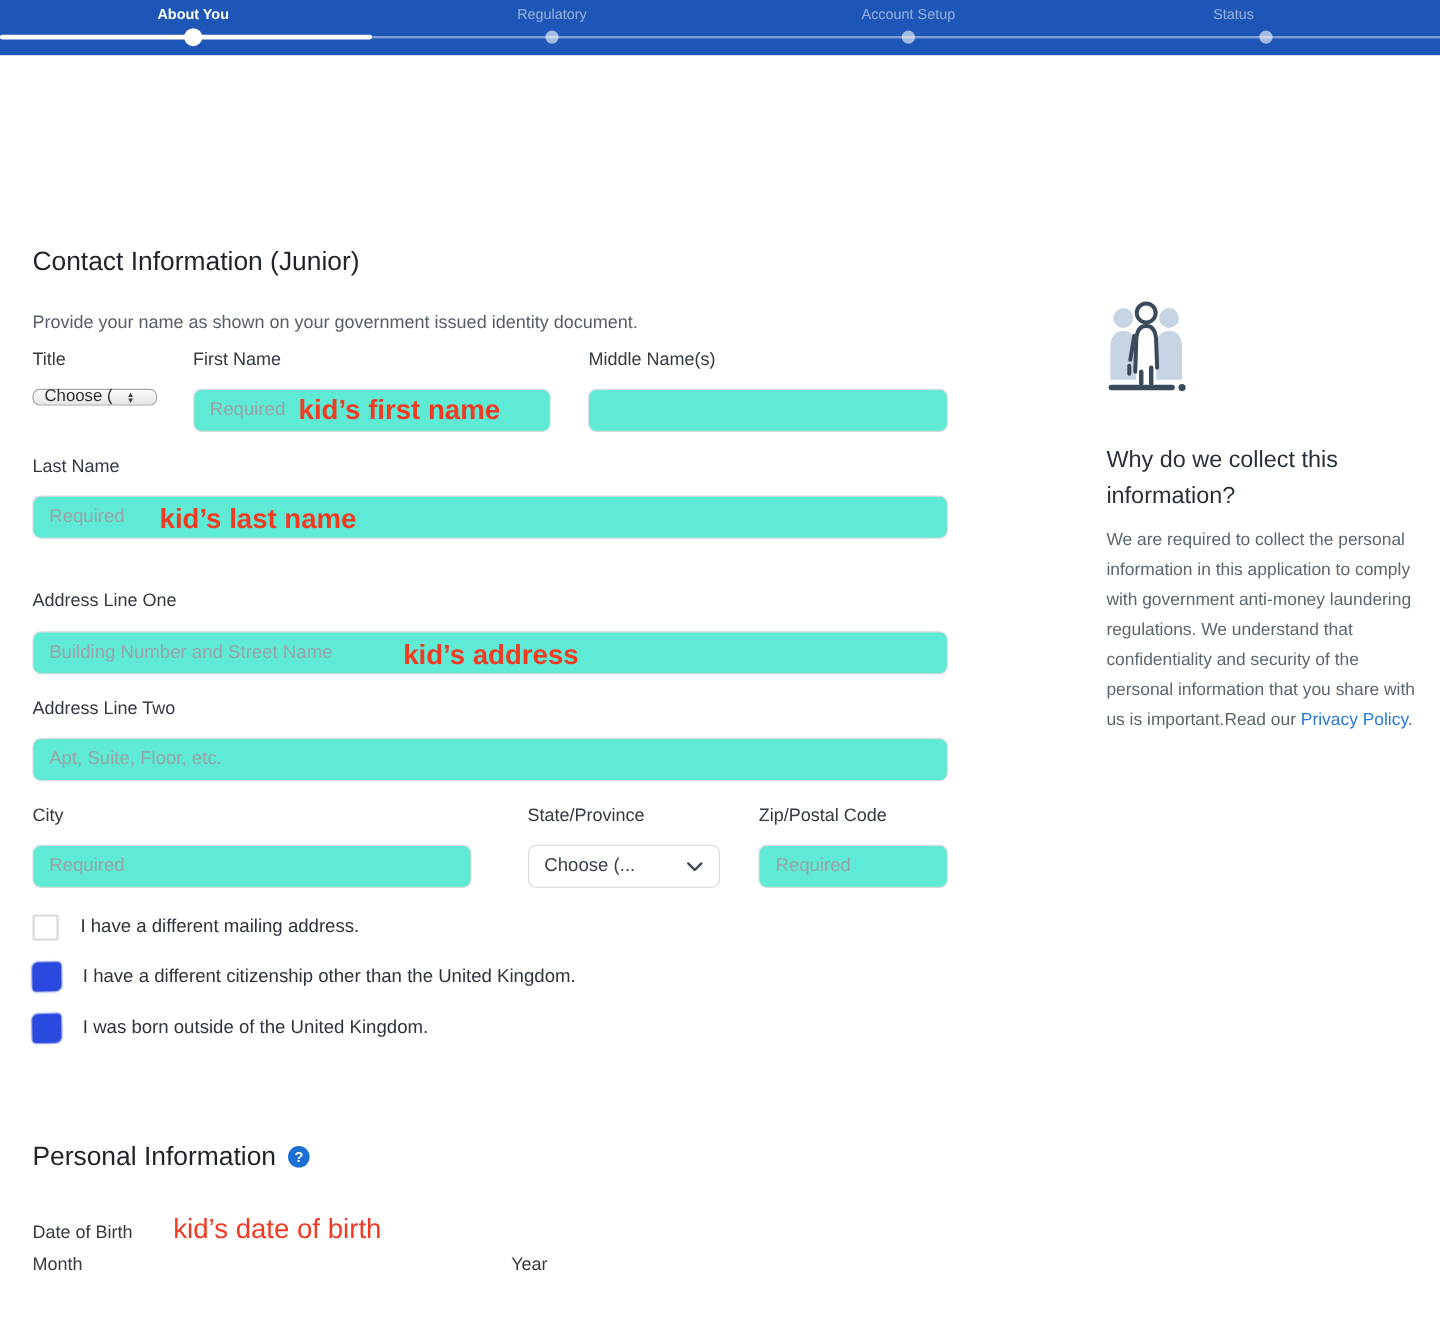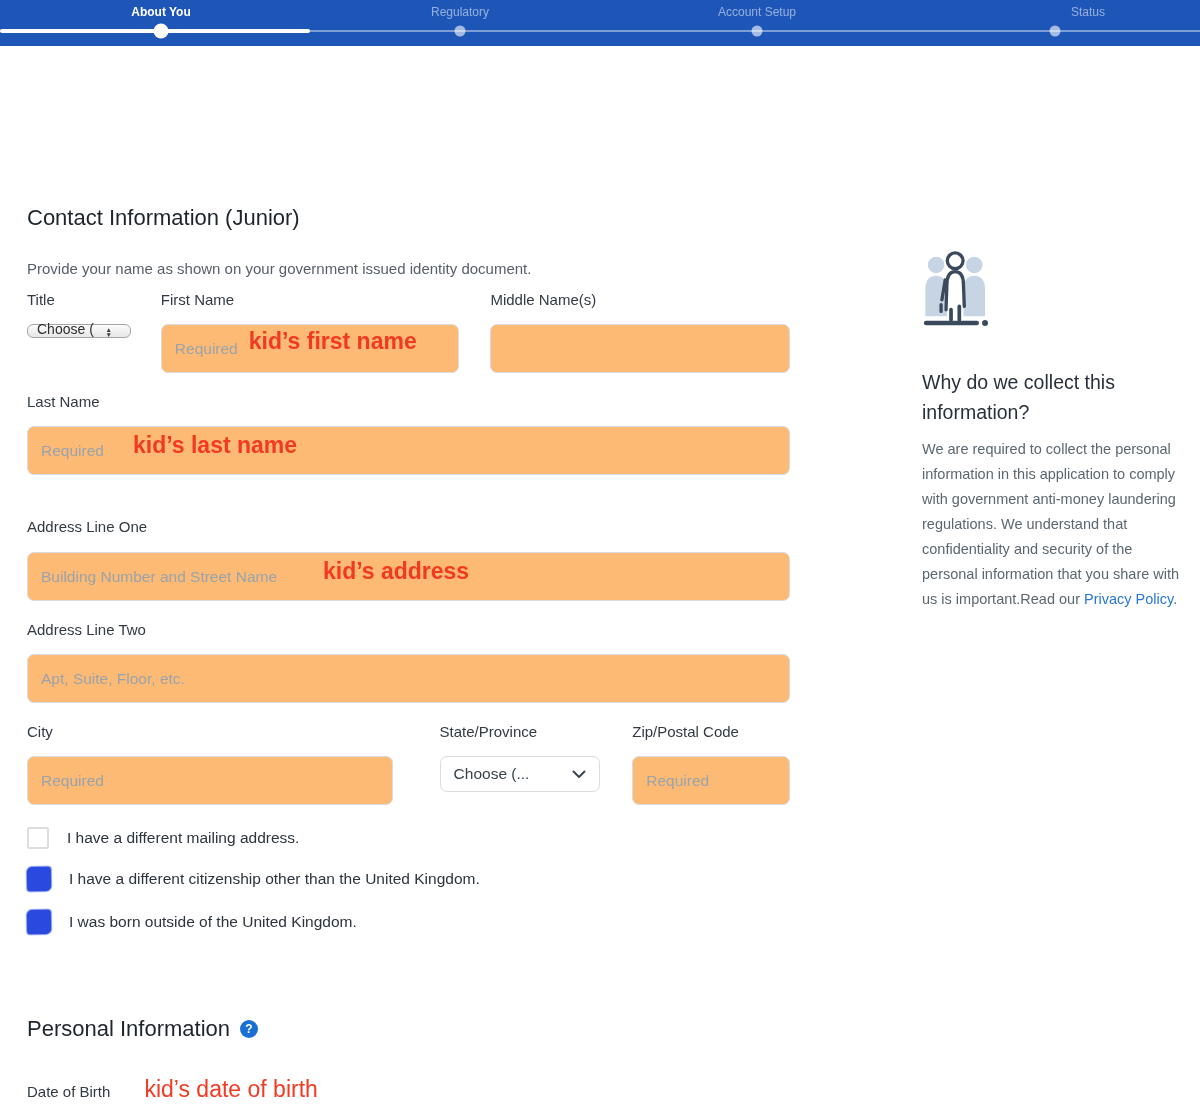--- a/index.html
+++ b/index.html
@@ -30,23 +30,23 @@
   .ellipse-svg { position:absolute; left:133px; top:-20px; pointer-events:none; }
 
   .section-heading { font-size:22px; line-height:26px; font-weight:400; color:#1d242b; }
   .contact-heading { margin-top:79px; }
   .subtitle { margin-top:29px; font-size:15px; color:#565f69; }
 
   .f-label { display:block; font-size:15px; line-height:16px; color:#323a43; margin-bottom:16px; }
   .frow { display:flex; margin-top:15px; }
   .gap32 { margin-right:32px; }
 
-  input.txt { height:49px; border:1px solid #d8dce1; border-radius:7px;
+  input.txt { height:36px; border:1px solid #d8dce1; border-radius:7px;
     padding:0 13px; font-size:15.5px; color:#2c343d; outline:none; width:100%;
-    font-family:inherit; background:#fdba74; }
+    font-family:inherit; background:#5eead4; }
   input.txt::placeholder { color:#99a3ac; opacity:1; }
 
   .field-wrap { position:relative; }
 
   
   .mac-select { width:104px; height:14px; margin-top:5px;
     background:linear-gradient(180deg,#fbfbfb,#e6e6e6);
     border:1px solid #a6a6a6; border-radius:6px; display:flex; align-items:flex-end;
     padding:0 18px 0 9px; font-size:14px; color:#2e2e2e; cursor:default; }
   .mac-select .txt-val { flex:1; white-space:nowrap; overflow:hidden; }
@@ -104,21 +104,21 @@
   .w-month { width:367px; }
   .w-year { width:165px; }
 </style>
 </head>
 <body>
 
 <div class="topbar">
   <span class="step-label active" style="left:161px">About You</span>
   <span class="step-label" style="left:460px">Regulatory</span>
   <span class="step-label" style="left:757px">Account Setup</span>
-  <span class="step-label" style="left:1088px">Status</span>
+  <span class="step-label" style="left:1028px">Status</span>
   <div class="track"></div>
   <div class="track-done"></div>
   <div class="dot active" style="left:161px"></div>
   <div class="dot" style="left:460px"></div>
   <div class="dot" style="left:757px"></div>
   <div class="dot" style="left:1055px"></div>
 </div>
 
 <div class="content">
 
@@ -152,21 +152,21 @@
 
     <div class="field-wrap" style="margin-top:21px;">
       <span class="f-label">Last Name</span>
       <input class="txt" type="text" placeholder="Required" style="">
       <span class="anno" style="left:106px; top:38px;">kid’s last name</span>
     </div>
 
     <div class="field-wrap" style="margin-top:44px;">
       <span class="f-label" style="margin-bottom:17px;">Address Line One</span>
       <input class="txt" type="text" placeholder="Building Number and Street Name" style="">
-      <span class="anno" style="left:296px; top:39px;">kid’s address</span>
+      <span class="anno" style="left:309px; top:39px;">kid’s address</span>
     </div>
 
     <div class="field-wrap" style="margin-top:21px;">
       <span class="f-label">Address Line Two</span>
       <input class="txt" type="text" placeholder="Apt, Suite, Floor, etc." style="">
     </div>
 
     <div class="frow" style="margin-top:21px;">
       <div class="w-city gap32">
         <span class="f-label">City</span>

